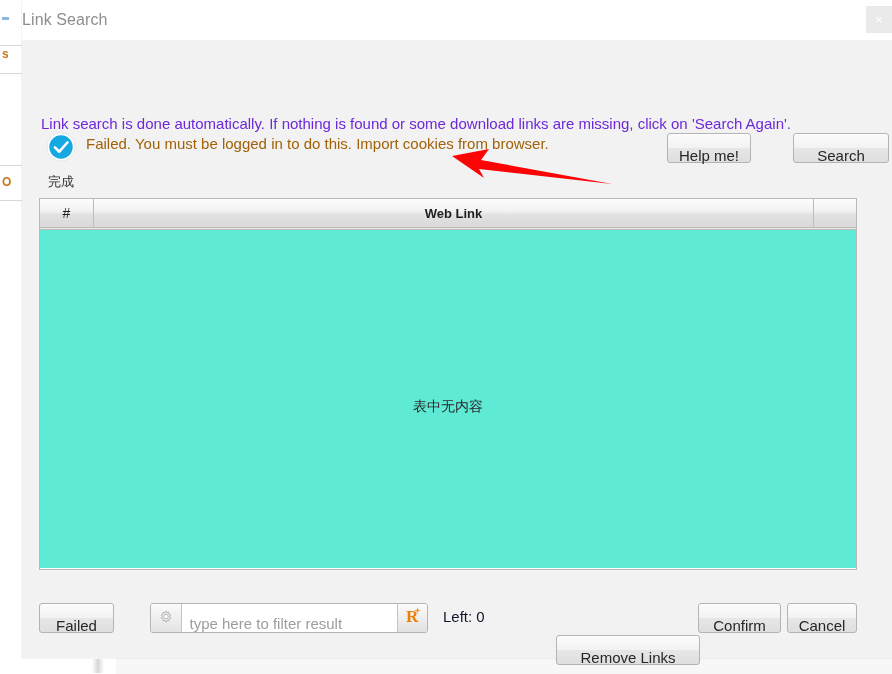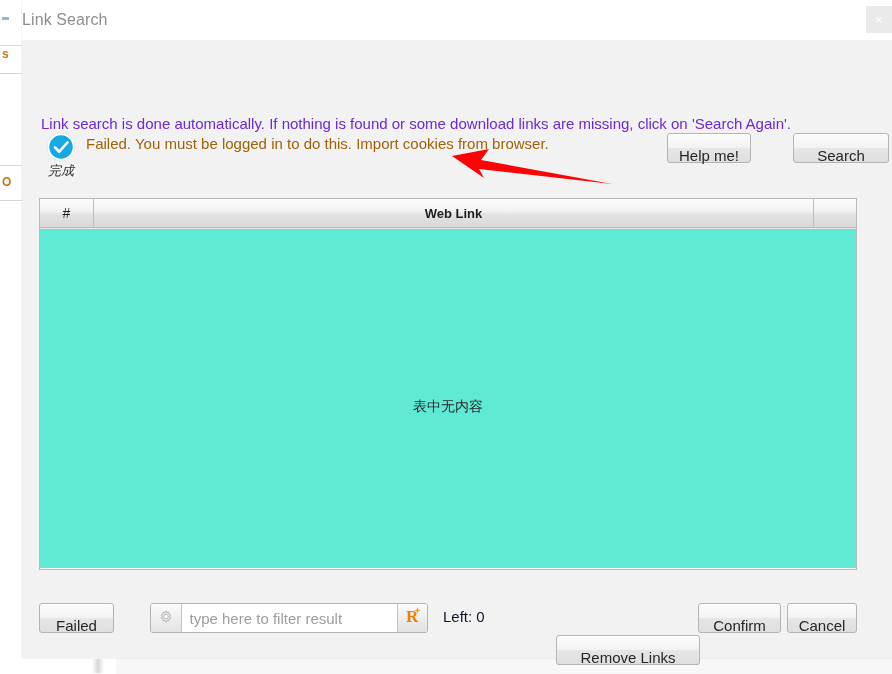--- a/index.html
+++ b/index.html
@@ -188,25 +188,24 @@
     width: 44px;
     text-align: center;
   }
   .check-icon {
     width: 30px;
     height: 30px;
     margin: 0 auto;
     display: block;
   }
   .status-sub {
-    margin-top: 1px;
+    margin-top: 12px;
     font-size: 13px;
     color: #2f2f2f;
     line-height: 1.2;
-    font-style: italic;
   }
   .status-msg {
     position: absolute;
     left: 64px;
     top: 95px;
     font-size: 15px;
     color: #a16207;
   }
 
   
@@ -297,20 +296,21 @@
     left: 128px;
     top: 563px;
     width: 278px;
     height: 30px;
     box-sizing: border-box;
     border: 1px solid #b4b4b4;
     border-radius: 3px;
     background: #ffffff;
     display: flex;
     overflow: hidden;
+    align-items: flex-end;
   }
   .gear-box {
     width: 34px;
     height: 28px;
     background: linear-gradient(to bottom, #fbfbfb, #e3e3e3);
     border-right: 1px solid #c4c4c4;
     display: flex;
     align-items: center;
     justify-content: center;
   }

